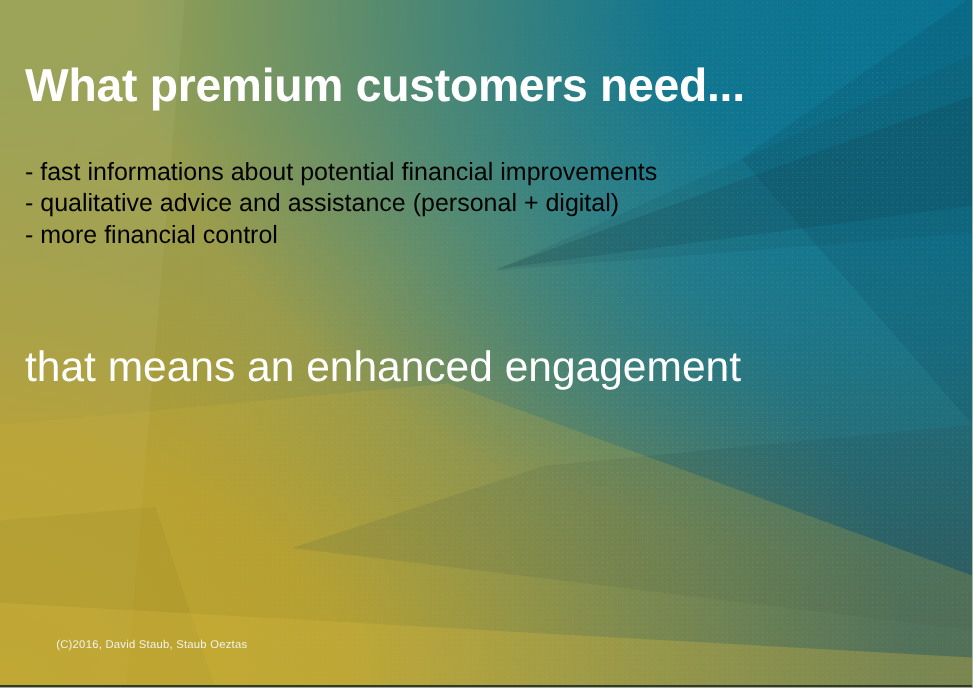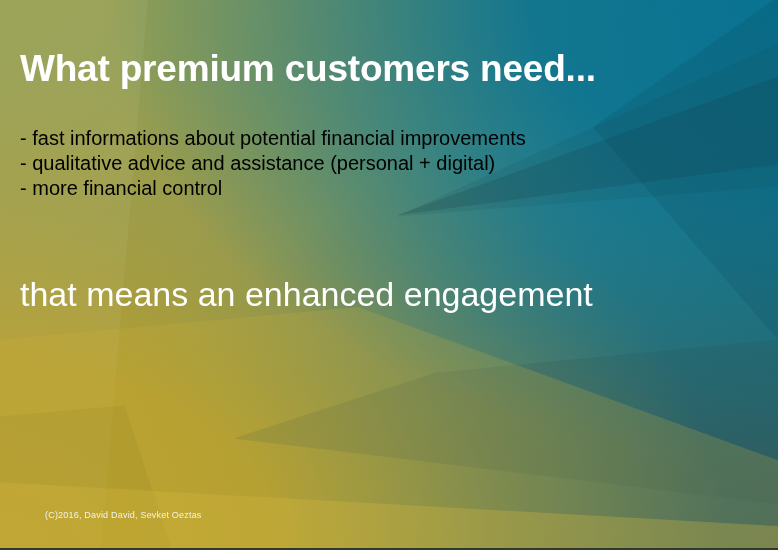--- a/index.html
+++ b/index.html
@@ -171,16 +171,16 @@
     <ul id="bullet-list">
       <li>- fast informations about potential financial improvements</li>
       <li>- qualitative advice and assistance (personal + digital)</li>
       <li>- more financial control</li>
     </ul>
 
     <p id="statement">
       <span class="line">that means an enhanced engagement</span>
     </p>
 
-    <p id="footer-credit">(C)2016, David David, Sevket Oeztas</p>
+    <p id="footer-credit">(C)2016, David Staub, Staub Oeztas</p>
 
   </div>
 </div>
 
 </body></html>

